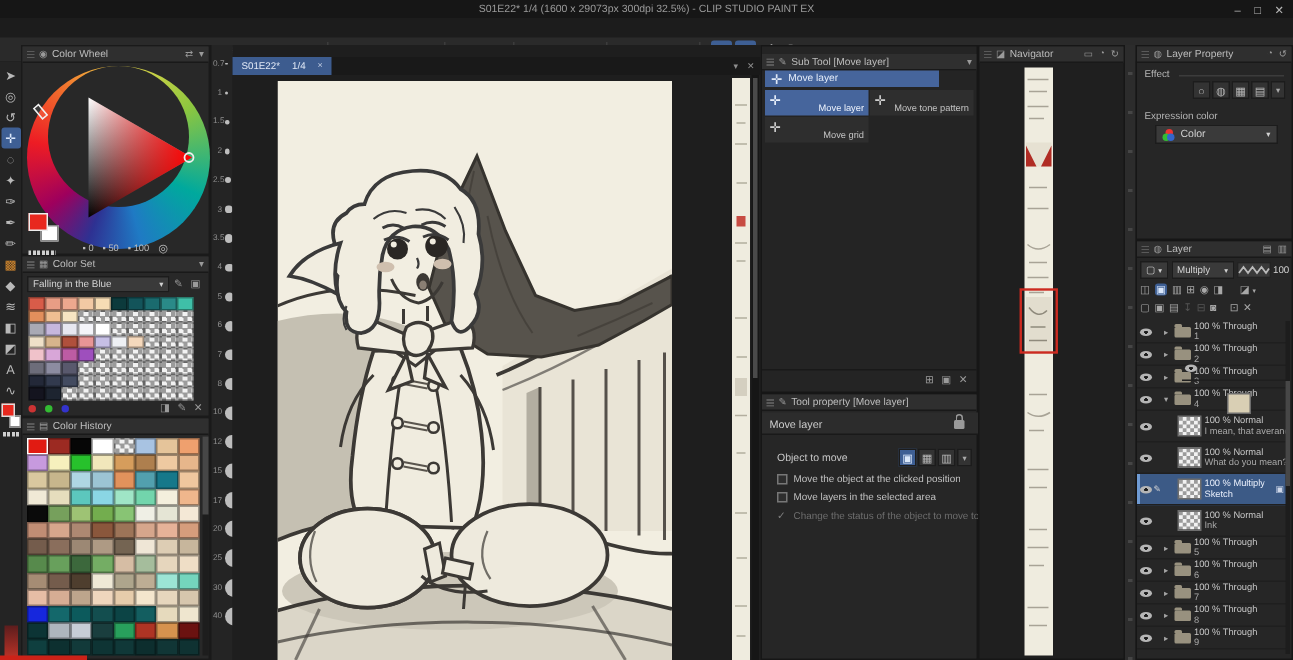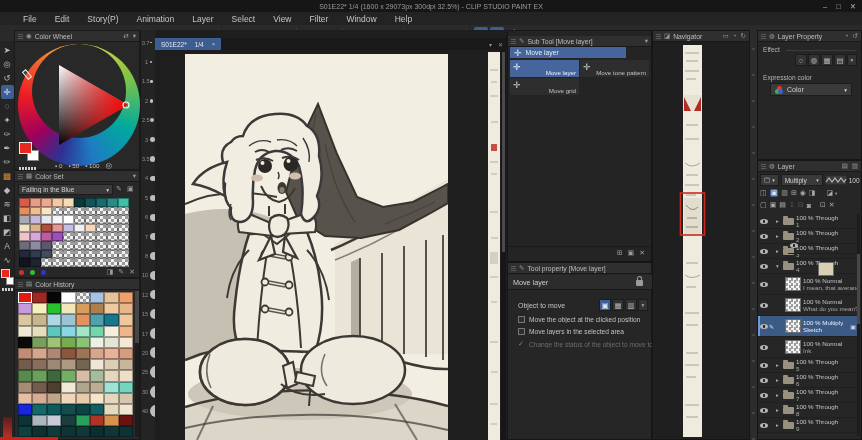--- a/index.html
+++ b/index.html
@@ -151,32 +151,20 @@
 
   <div class="abs titlebar">
     <span>S01E22* 1/4 (1600 x 29073px 300dpi 32.5%) - CLIP STUDIO PAINT EX</span>
     <span class="wctrls">
       <span>–</span>
       <span>□</span>
       <span>✕</span>
     </span>
   </div>
 
-  <div class="abs menubar" id="menu">
-      <span class="mi">File</span>
-      <span class="mi">Edit</span>
-      <span class="mi">Story(P)</span>
-      <span class="mi">Animation</span>
-      <span class="mi">Layer</span>
-      <span class="mi">Select</span>
-      <span class="mi">View</span>
-      <span class="mi">Filter</span>
-      <span class="mi">Window</span>
-      <span class="mi">Help</span>
-    </div>
 
   <div class="abs cmdbar" id="cmd">
       <span class="ci dim">«</span>
       <span class="ci dim">‹</span>
       <span class="ci">≡</span>
       <span class="ci">▦</span>
       <span class="csep"></span>
       <span class="ci">▢</span>
       <span class="ci">▤</span>
       <span class="ci">◆</span>

